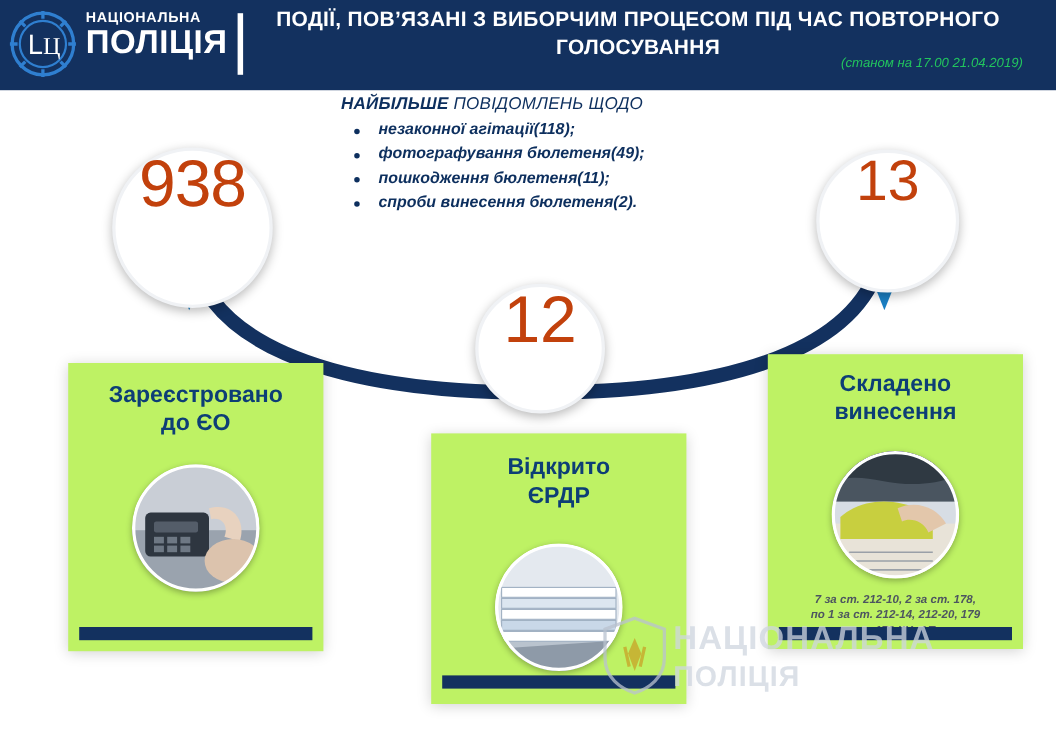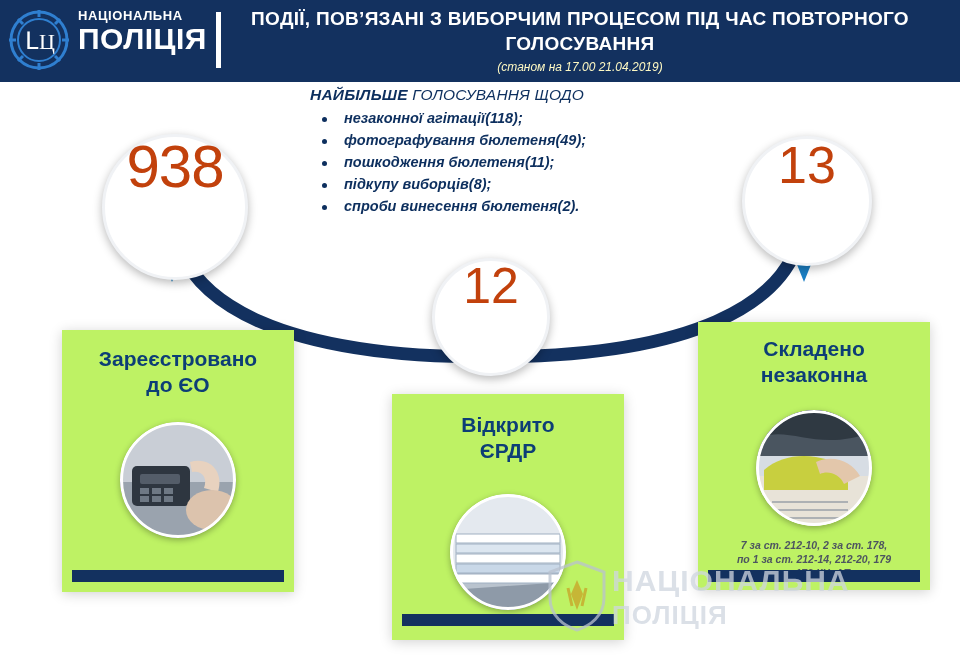--- a/index.html
+++ b/index.html
@@ -12,22 +12,22 @@
   .header{
     position:absolute;left:0;top:0;width:960px;height:82px;
     background:#13315f;
   }
   .header-title{
     position:absolute;left:230px;top:6px;width:700px;
     text-align:center;color:#ffffff;font-weight:bold;
     font-size:19px;line-height:25px;letter-spacing:.3px;
   }
   .header-sub{
-    position:absolute;left:230px;top:60px;width:700px;
-    text-align:center;color:#fef9c3;font-style:italic;font-size:12px;
+    position:absolute;left:230px;top:50px;width:700px;
+    text-align:right;color:#22c55e;font-style:italic;font-size:12px;
   }
   .logo-wrap{
     position:absolute;left:0;top:0;width:230px;height:82px;
   }
   .logo-badge{
     position:absolute;left:8px;top:9px;width:62px;height:62px;
   }
   .logo-text1{
     position:absolute;left:78px;top:8px;color:#ffffff;font-size:13px;
     font-weight:bold;letter-spacing:.6px;
@@ -50,21 +50,21 @@
   .circle{
     position:absolute;border-radius:50%;background:#ffffff;
     box-shadow:0 3px 10px rgba(0,0,0,.28);
     display:flex;align-items:flex-start;justify-content:center;
     color:#c2410c;font-weight:normal;
   }
   .circle .num{line-height:1;}
   .c938{left:102px;top:134px;width:140px;height:140px;border:3px solid #f0f2f5;}
   .c938 .num{font-size:60px;letter-spacing:-1px;}
   .c12{left:432px;top:258px;width:112px;height:112px;border:3px solid #f0f2f5;}
-  .c12 .num{font-size:50px;}
+  .c12 .num{font-size:60px;}
   .c13{left:742px;top:136px;width:124px;height:124px;border:3px solid #f0f2f5;}
   .c13 .num{font-size:52px;}
   
   .list-block{position:absolute;left:310px;top:86px;width:400px;color:#0d2f5e;}
   .list-head{font-size:15.5px;font-style:italic;font-weight:bold;letter-spacing:.2px;}
   .list-head .light{font-weight:normal;}
   ul.items{margin:6px 0 0 0;padding:0;list-style:none;}
   ul.items li{
     position:relative;padding-left:34px;margin-bottom:6px;
     font-size:14.5px;font-style:italic;font-weight:bold;color:#0d2f5e;
@@ -165,27 +165,26 @@
 </div>
 <div class="circle c12">
   <span class="num">12</span>
 </div>
 <div class="circle c13">
   <span class="num">13</span>
 </div>
 
 <div class="list-block">
   <div class="list-head">
-    <span>НАЙБІЛЬШЕ</span><span class="light"> ГОЛОСУВАННЯ ЩОДО</span>
+    <span>НАЙБІЛЬШЕ</span><span class="light"> ПОВІДОМЛЕНЬ ЩОДО</span>
   </div>
   <ul class="items">
     <li>незаконної агітації(118);</li>
     <li>фотографування  бюлетеня(49);</li>
     <li>пошкодження  бюлетеня(11);</li>
-    <li>підкупу виборців(8);</li>
     <li>спроби винесення  бюлетеня(2).</li>
   </ul>
 </div>
 
 <div class="card card1">
   <div class="title">
     <div>Зареєстровано</div>
     <div>до ЄО</div>
   </div>
   <div class="photo">
@@ -243,21 +242,21 @@
       </g>
     </svg>
     <div class="ring"></div>
   </div>
   <div class="footbar"></div>
 </div>
 
 <div class="card card3">
   <div class="title">
     <div>Складено</div>
-    <div>незаконна</div>
+    <div>винесення</div>
   </div>
   <div class="photo">
     <svg width="116" height="116" viewBox="0 0 116 116">
       <defs>
           <clipPath id="cl3">
             <circle cx="58" cy="58" r="58"></circle>
           </clipPath>
         </defs>
       <g clip-path="url(#cl3)">
         <rect width="116" height="116" fill="#d7dde4"></rect>

